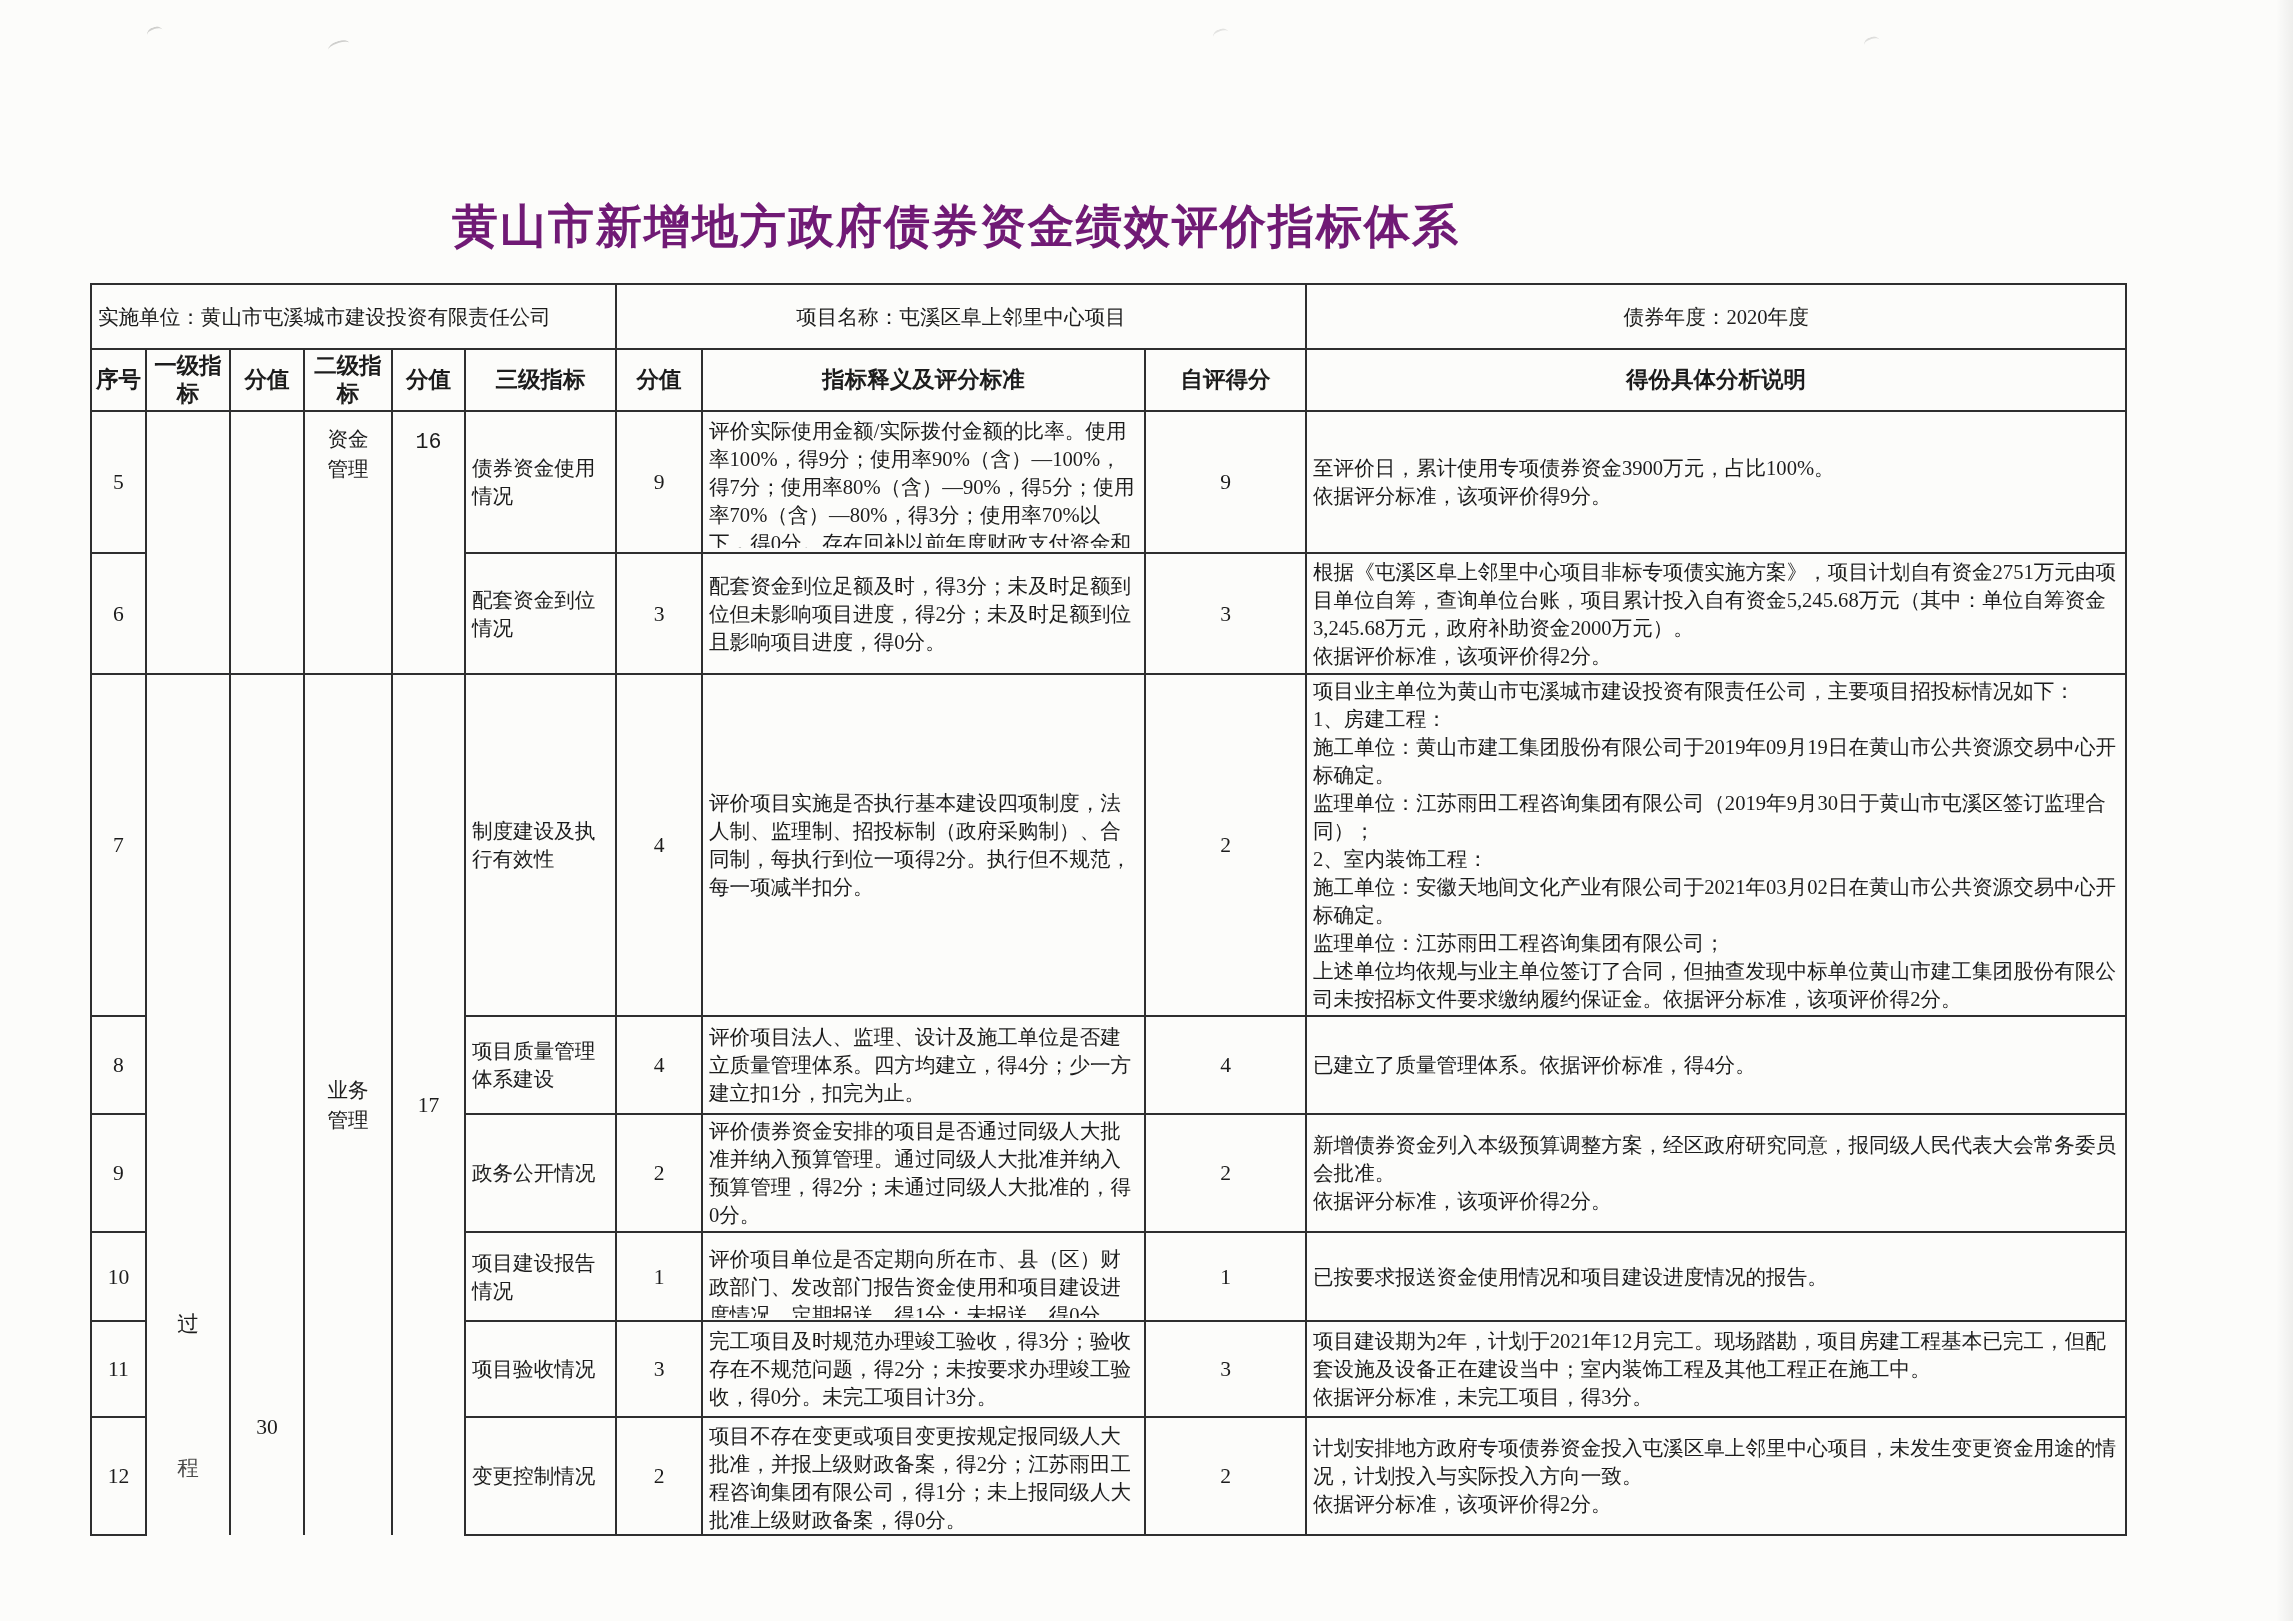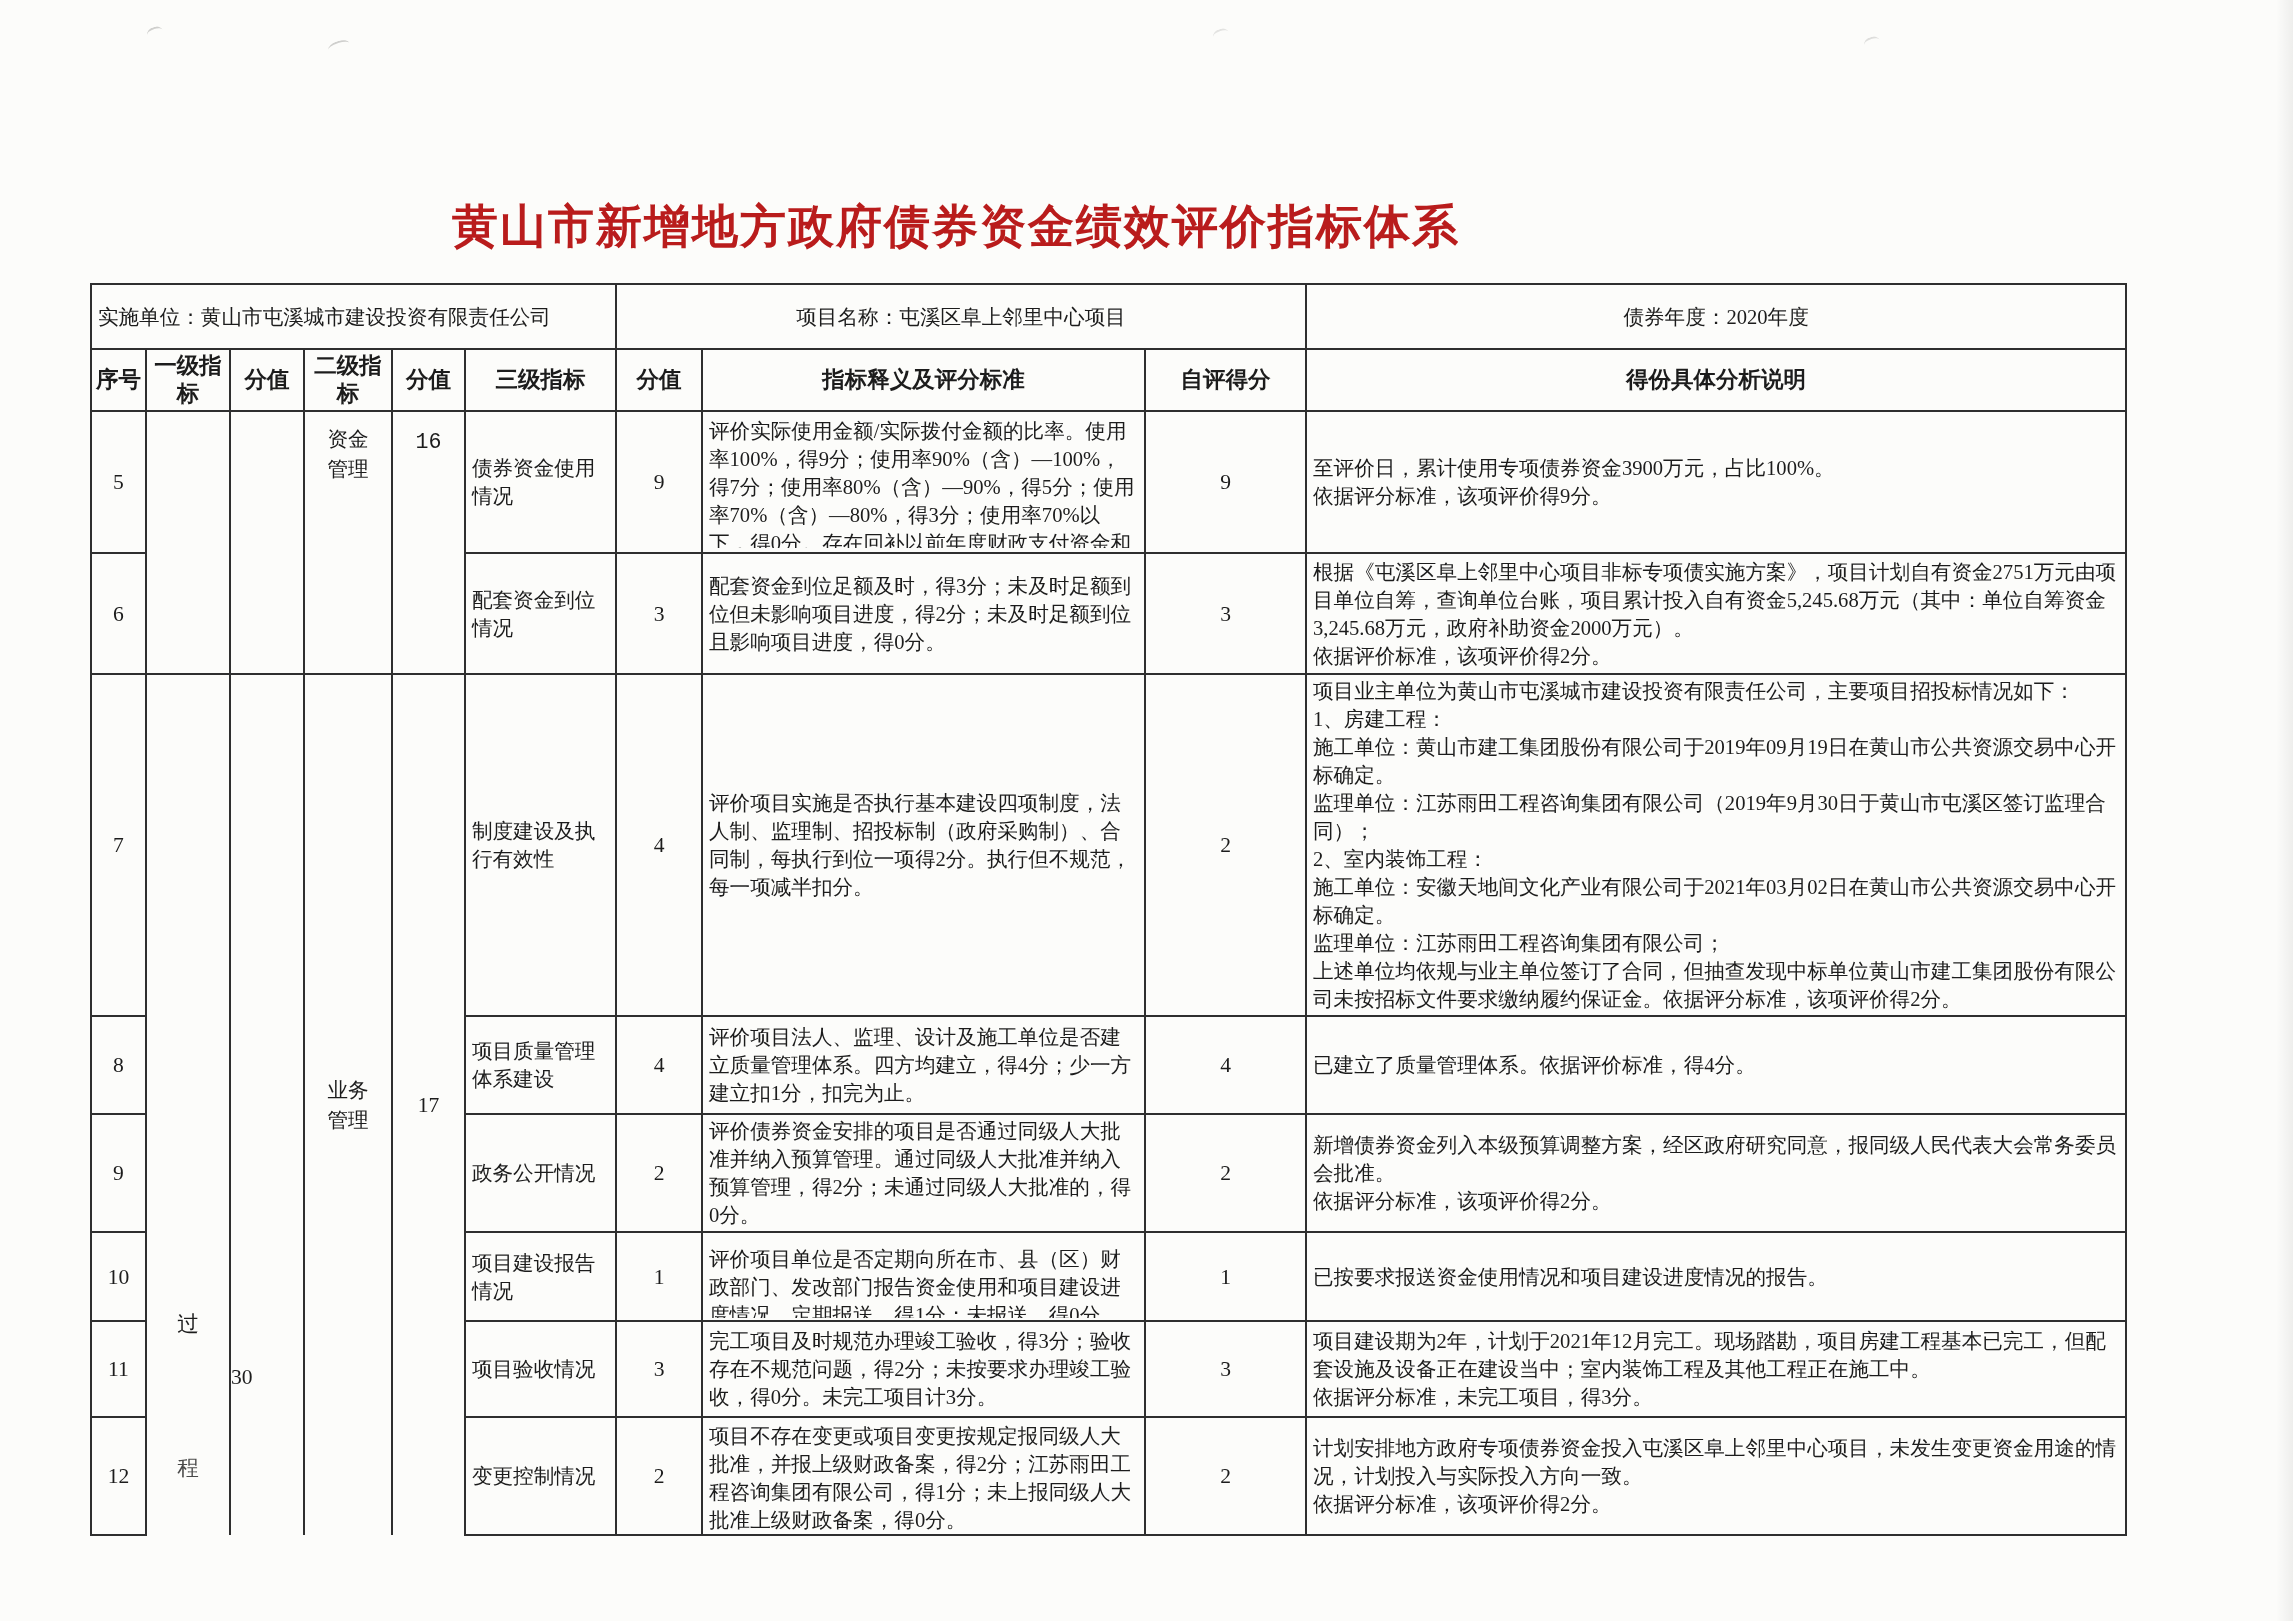--- a/index.html
+++ b/index.html
@@ -12,21 +12,21 @@
     position:relative;width:2294px;height:1621px;
     background:#fcfcfa;color:#1c1c1c;overflow:hidden;
   }
   .page::after{ 
     content:"";position:absolute;top:0;right:0;width:17.6px;height:100%;
     background:linear-gradient(to right,rgba(0,0,0,0),rgba(0,0,0,.06));
   }
   .title{
     position:absolute;left:0;top:196px;width:1912px;
     text-align:center;font-size:46px;font-weight:bold;letter-spacing:2px;
-    color:#b91c1c;
+    color:#701a75;
   }
   table.sheet{
     position:absolute;left:90px;top:283px;
     width:2036px;border-collapse:collapse;table-layout:fixed;
   }
   td,th{
     border:2px solid #2f2f2f;
     padding:2px 5.9px;
     font-size:20.6px;line-height:28px;
     vertical-align:middle;color:#1c1c1c;
@@ -42,21 +42,21 @@
   .clip12{height:108px;overflow:hidden;}
   .lvl2{vertical-align:top;text-align:center;}
   .lvl2 .wrapbox{display:inline-block;width:47px;margin-top:9.8px;line-height:30px;}
   .lvl2mid{text-align:center;}
   .lvl2mid .wrapbox{display:inline-block;width:47px;line-height:30px;}
   .scoretop{vertical-align:top;padding-top:15.7px;font-family:Liberation Mono, monospace;}
   .lvl1cell{position:relative;padding:0;}
   .lvl1cell .ch1{position:absolute;left:0;top:635px;width:100%;text-align:center;font-size:21.6px;}
   .lvl1cell .ch2{position:absolute;left:0;top:779px;width:100%;text-align:center;font-size:21.6px;opacity:.8;}
   .lvl1score{position:relative;padding:0;}
-  .lvl1score .sc{position:absolute;left:0;top:688px;width:100%;font-size:21.6px;}
+  .lvl1score .sc{position:absolute;left:0;top:738px;width:100%;text-align:center;font-size:21.6px;}
   .open-bottom{border-bottom:none;}
   
   tr.rowInfo{height:65px;} tr.rowHead{height:54px;}
   tr.r5{height:142px;} tr.r6{height:121px;} tr.r7{height:311px;}
   tr.r8{height:98px;} tr.r9{height:93px;} tr.r10{height:80px;}
   tr.r11{height:96px;} tr.r12{height:118px;}
   
   .speck{position:absolute;width:15.7px;height:8.8px;border-top:2px solid #9a9a98;
          border-radius:50%;opacity:.45;transform:rotate(-18deg);}
 </style>

